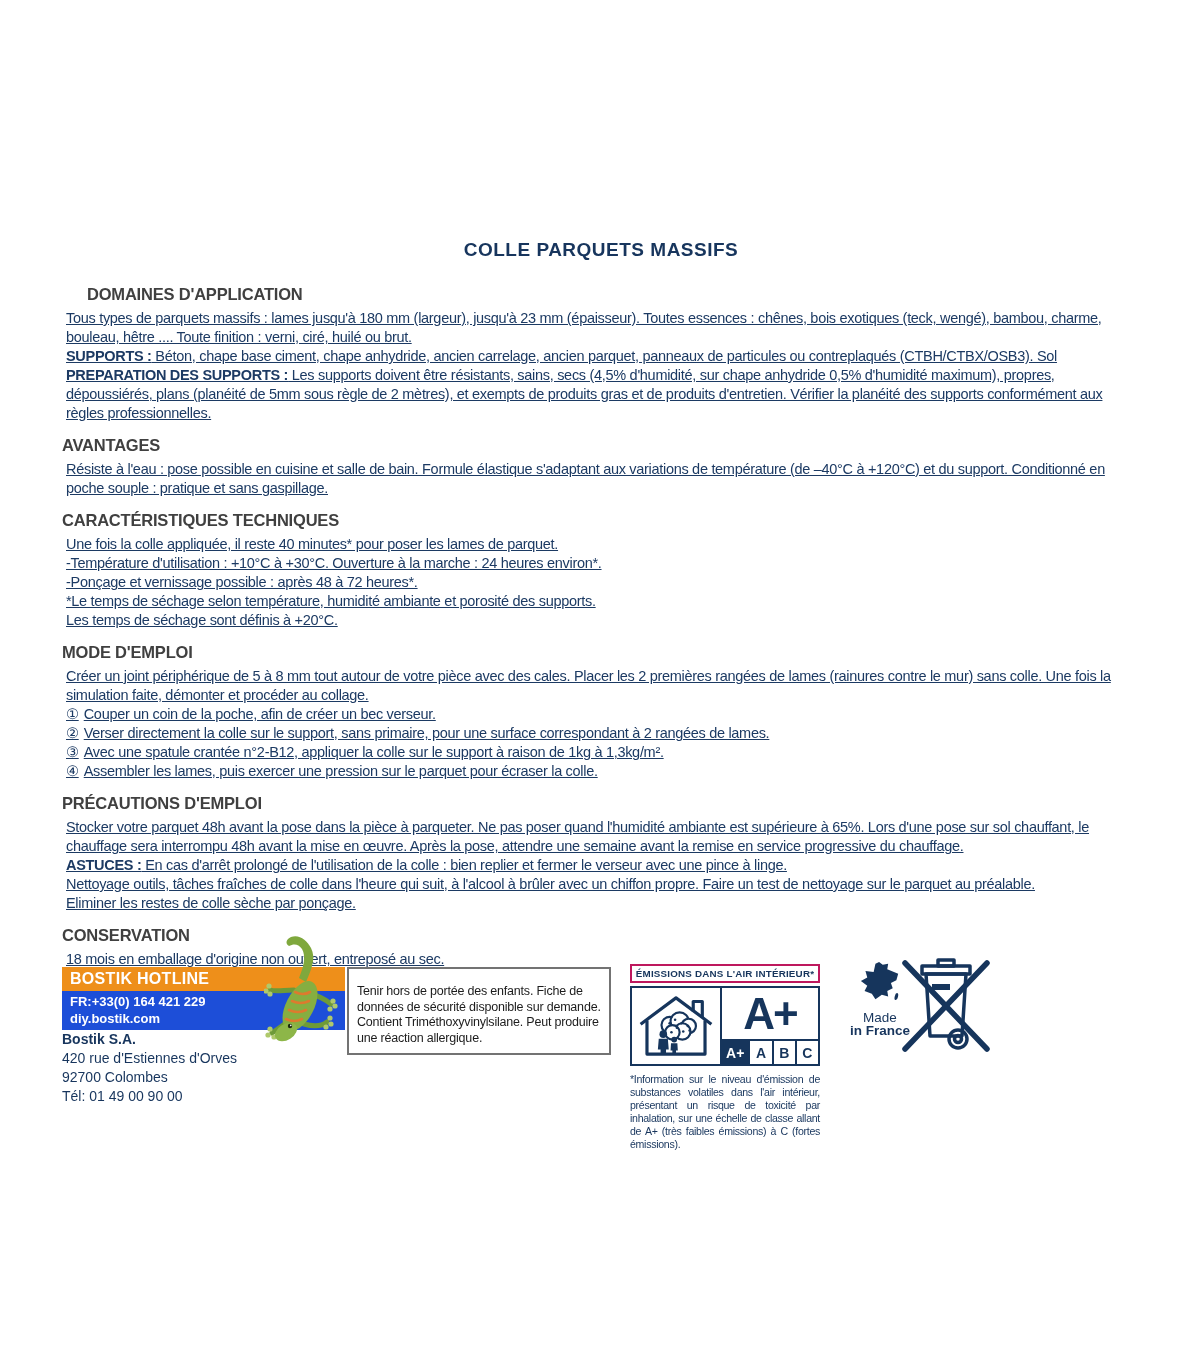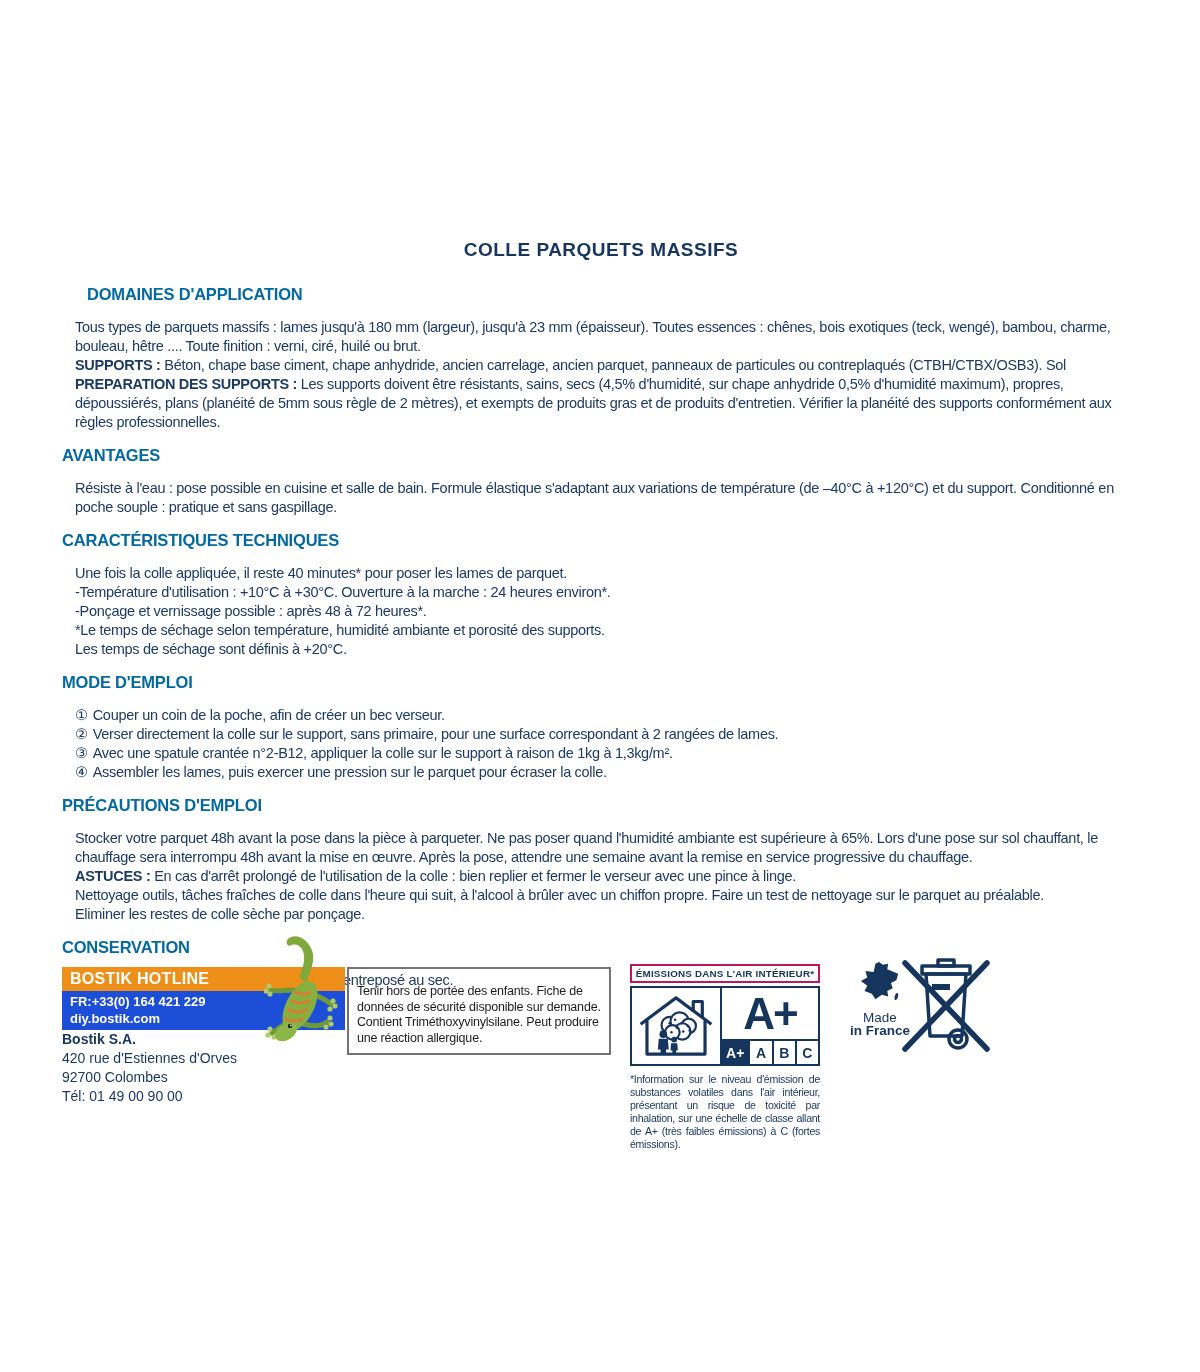--- a/index.html
+++ b/index.html
@@ -8,25 +8,25 @@
     font-family:"Liberation Sans",sans-serif;color:#1C3A63;overflow:hidden;
   }
   .main-col{position:absolute;left:62px;top:238px;width:1078px;}
   .doc-title{
     text-align:center;font-size:19px;line-height:24px;font-weight:bold;
     letter-spacing:.5px;color:#17355D;margin:0 0 22px 0;
   }
   .section{margin-top:12px;}
   .section:first-of-type{margin-top:0;}
   .heading{
-    color:#0369a1;font-weight:bold;font-size:16.5px;line-height:21px;
+    color:#404040;font-weight:bold;font-size:16.5px;line-height:21px;
     letter-spacing:-.2px;margin:0 0 1px 0;
   }
   .heading.indent{padding-left:25px;}
-  .body-text{font-size:14.5px;line-height:19px;letter-spacing:-.3px;margin:13px;}
+  .body-text{font-size:14.5px;line-height:19px;letter-spacing:-.3px;margin:4px;text-decoration:underline;}
   .bold-lead{font-weight:bold;}
   .step{display:block;}
   .step .num{margin-right:5px;}
 
   
   .hotline-box{position:absolute;left:62px;top:967px;width:283px;}
   .hotline-orange{
     background:#EE8F1A;color:#fff;font-weight:bold;font-size:16px;
     line-height:23px;height:24px;padding:0 0 0 8px;letter-spacing:.3px;
   }
@@ -98,20 +98,21 @@
       <span>-Température d'utilisation : +10°C à +30°C. Ouverture à la marche : 24 heures environ*.</span><br>
       <span>-Ponçage et vernissage possible : après 48 à 72 heures*.</span><br>
       <span>*Le temps de séchage selon température, humidité ambiante et porosité des supports.</span><br>
       <span>Les temps de séchage sont définis à +20°C.</span>
     </p>
   </div>
 
   <div class="section">
     <div class="heading">MODE D'EMPLOI</div>
     <p class="body-text">
+      <span>Créer un joint périphérique de 5 à 8 mm tout autour de votre pièce avec des cales. Placer les 2 premières rangées de lames (rainures contre le mur) sans colle. Une fois la simulation faite, démonter et procéder au collage.</span>
       <span class="step"><span class="num">①</span><span>Couper un coin de la poche, afin de créer un bec verseur.</span></span>
       <span class="step"><span class="num">②</span><span>Verser directement la colle sur le support, sans primaire, pour une surface correspondant à 2 rangées de lames.</span></span>
       <span class="step"><span class="num">③</span><span>Avec une spatule crantée n°2-B12, appliquer la colle sur le support à raison de 1kg à 1,3kg/m².</span></span>
       <span class="step"><span class="num">④</span><span>Assembler les lames, puis exercer une pression sur le parquet pour écraser la colle.</span></span>
     </p>
   </div>
 
   <div class="section">
     <div class="heading">PRÉCAUTIONS D'EMPLOI</div>
     <p class="body-text">

